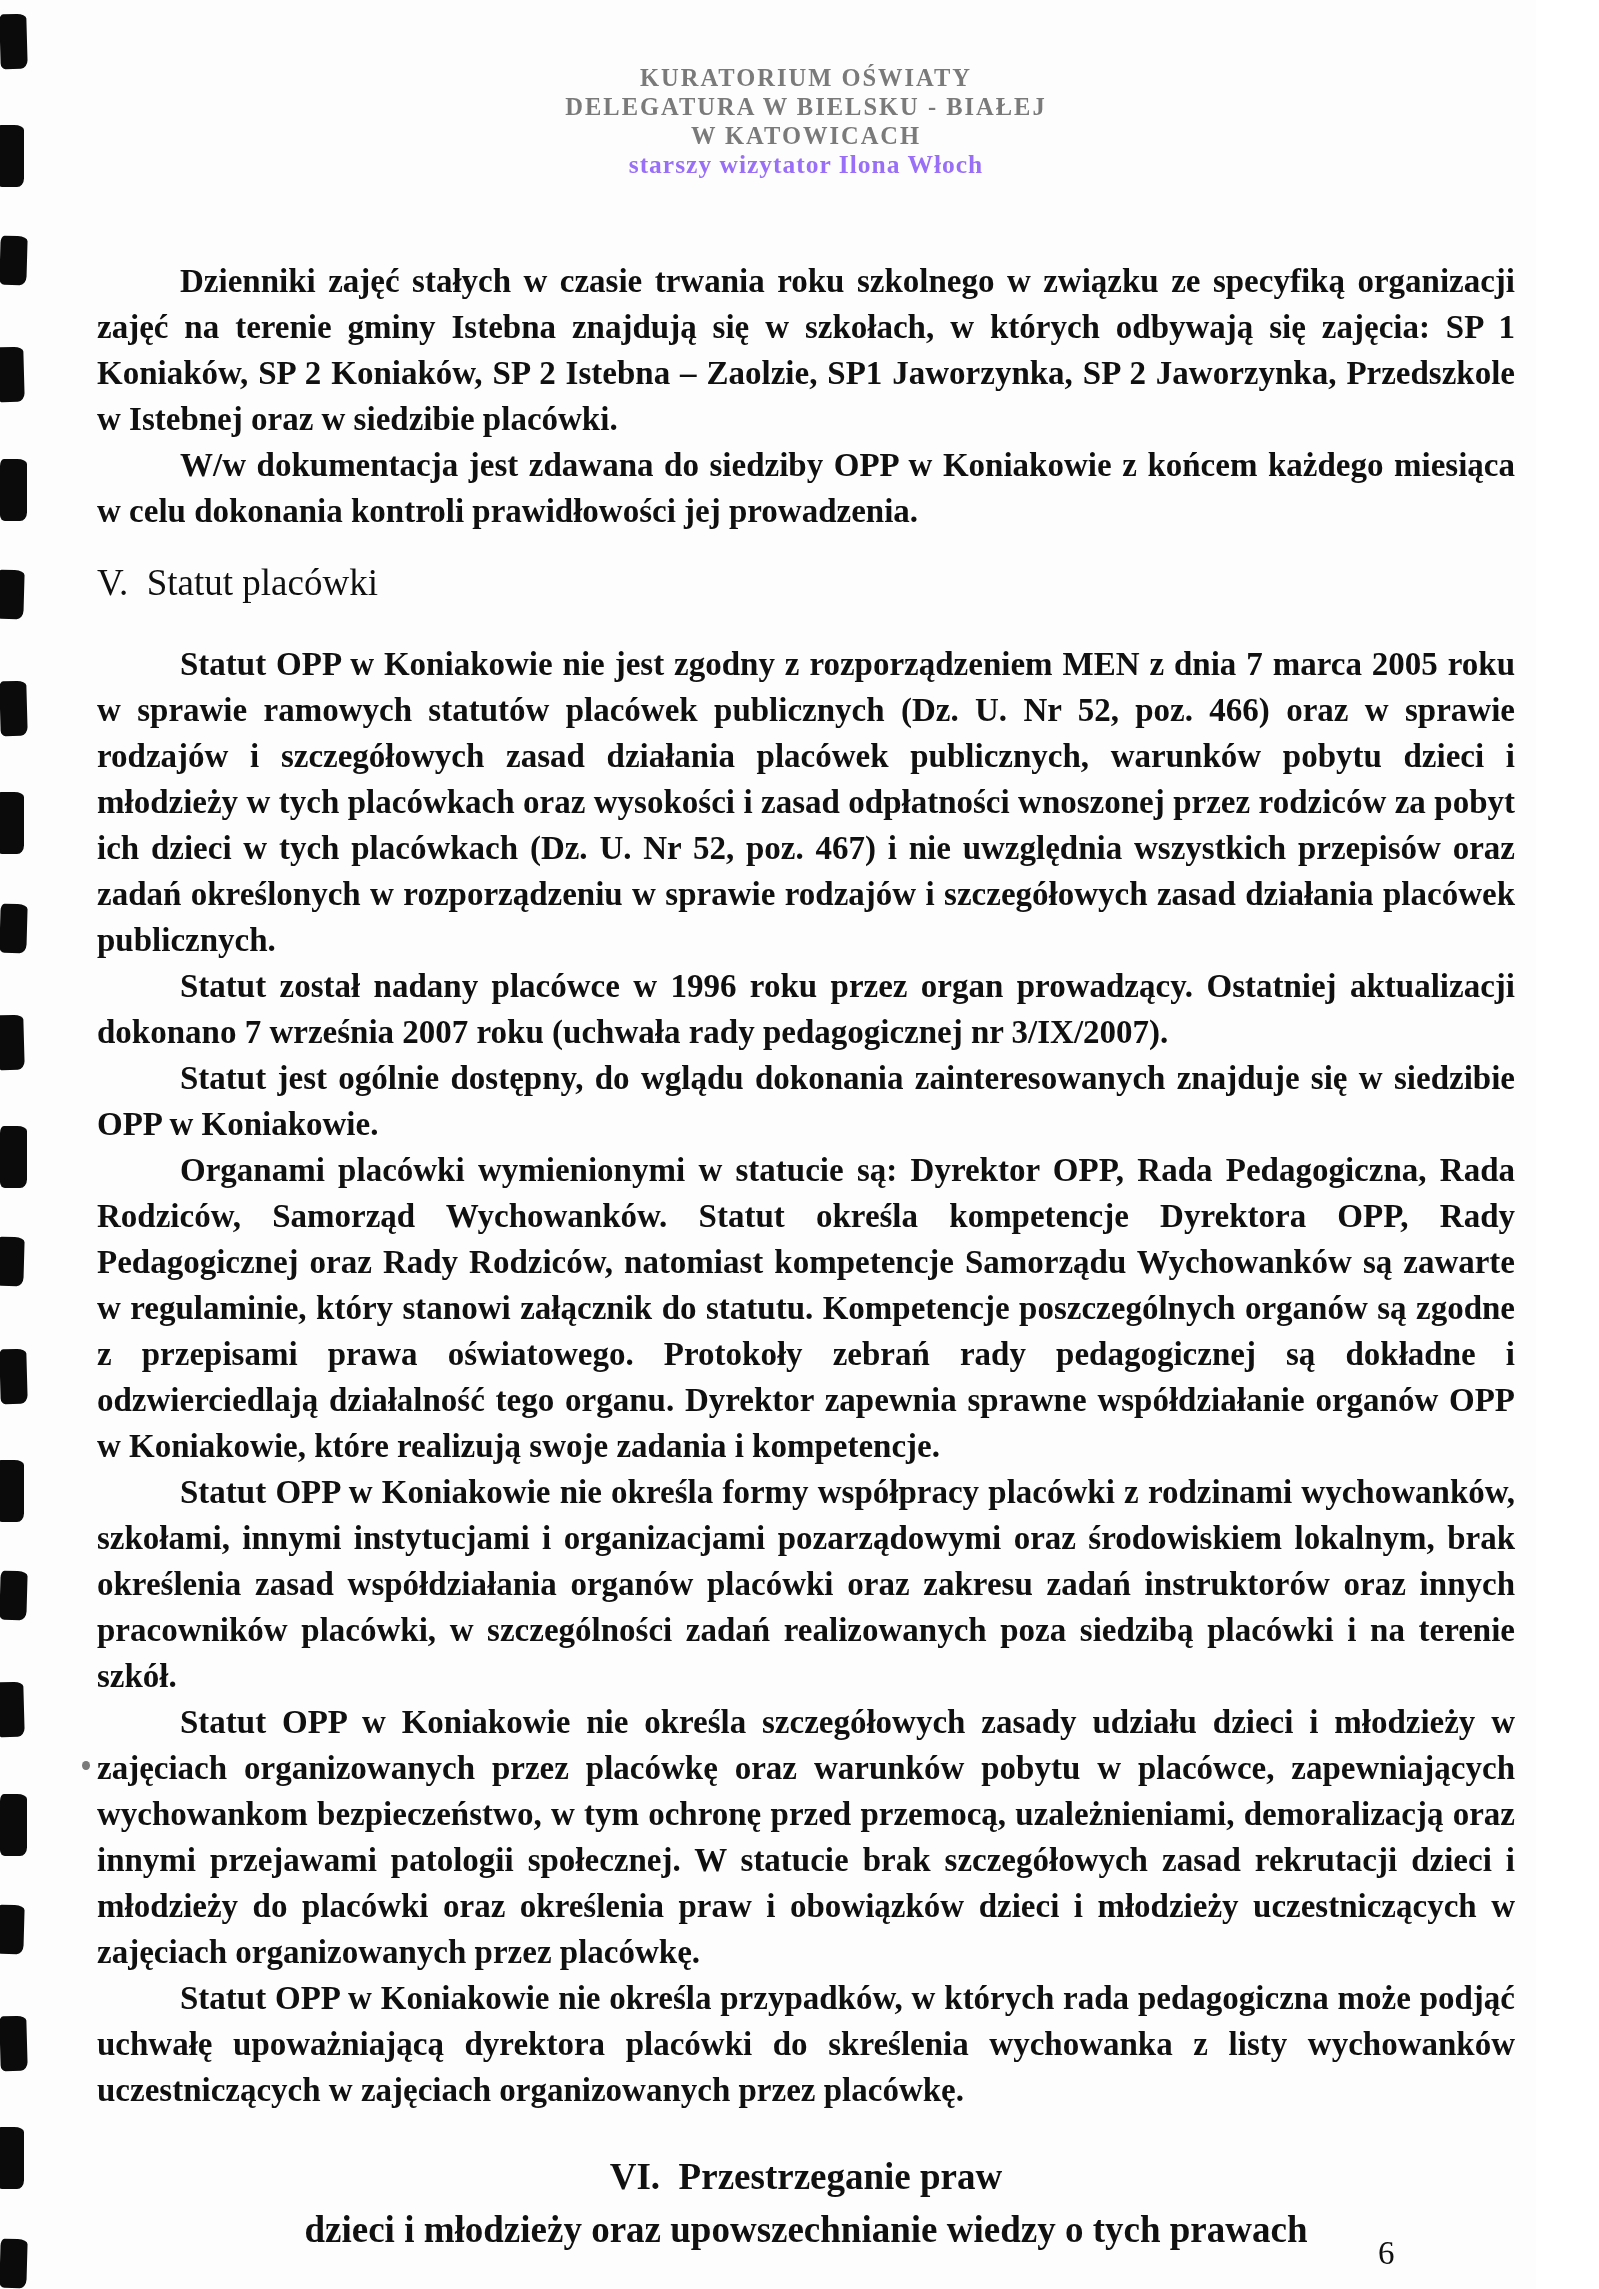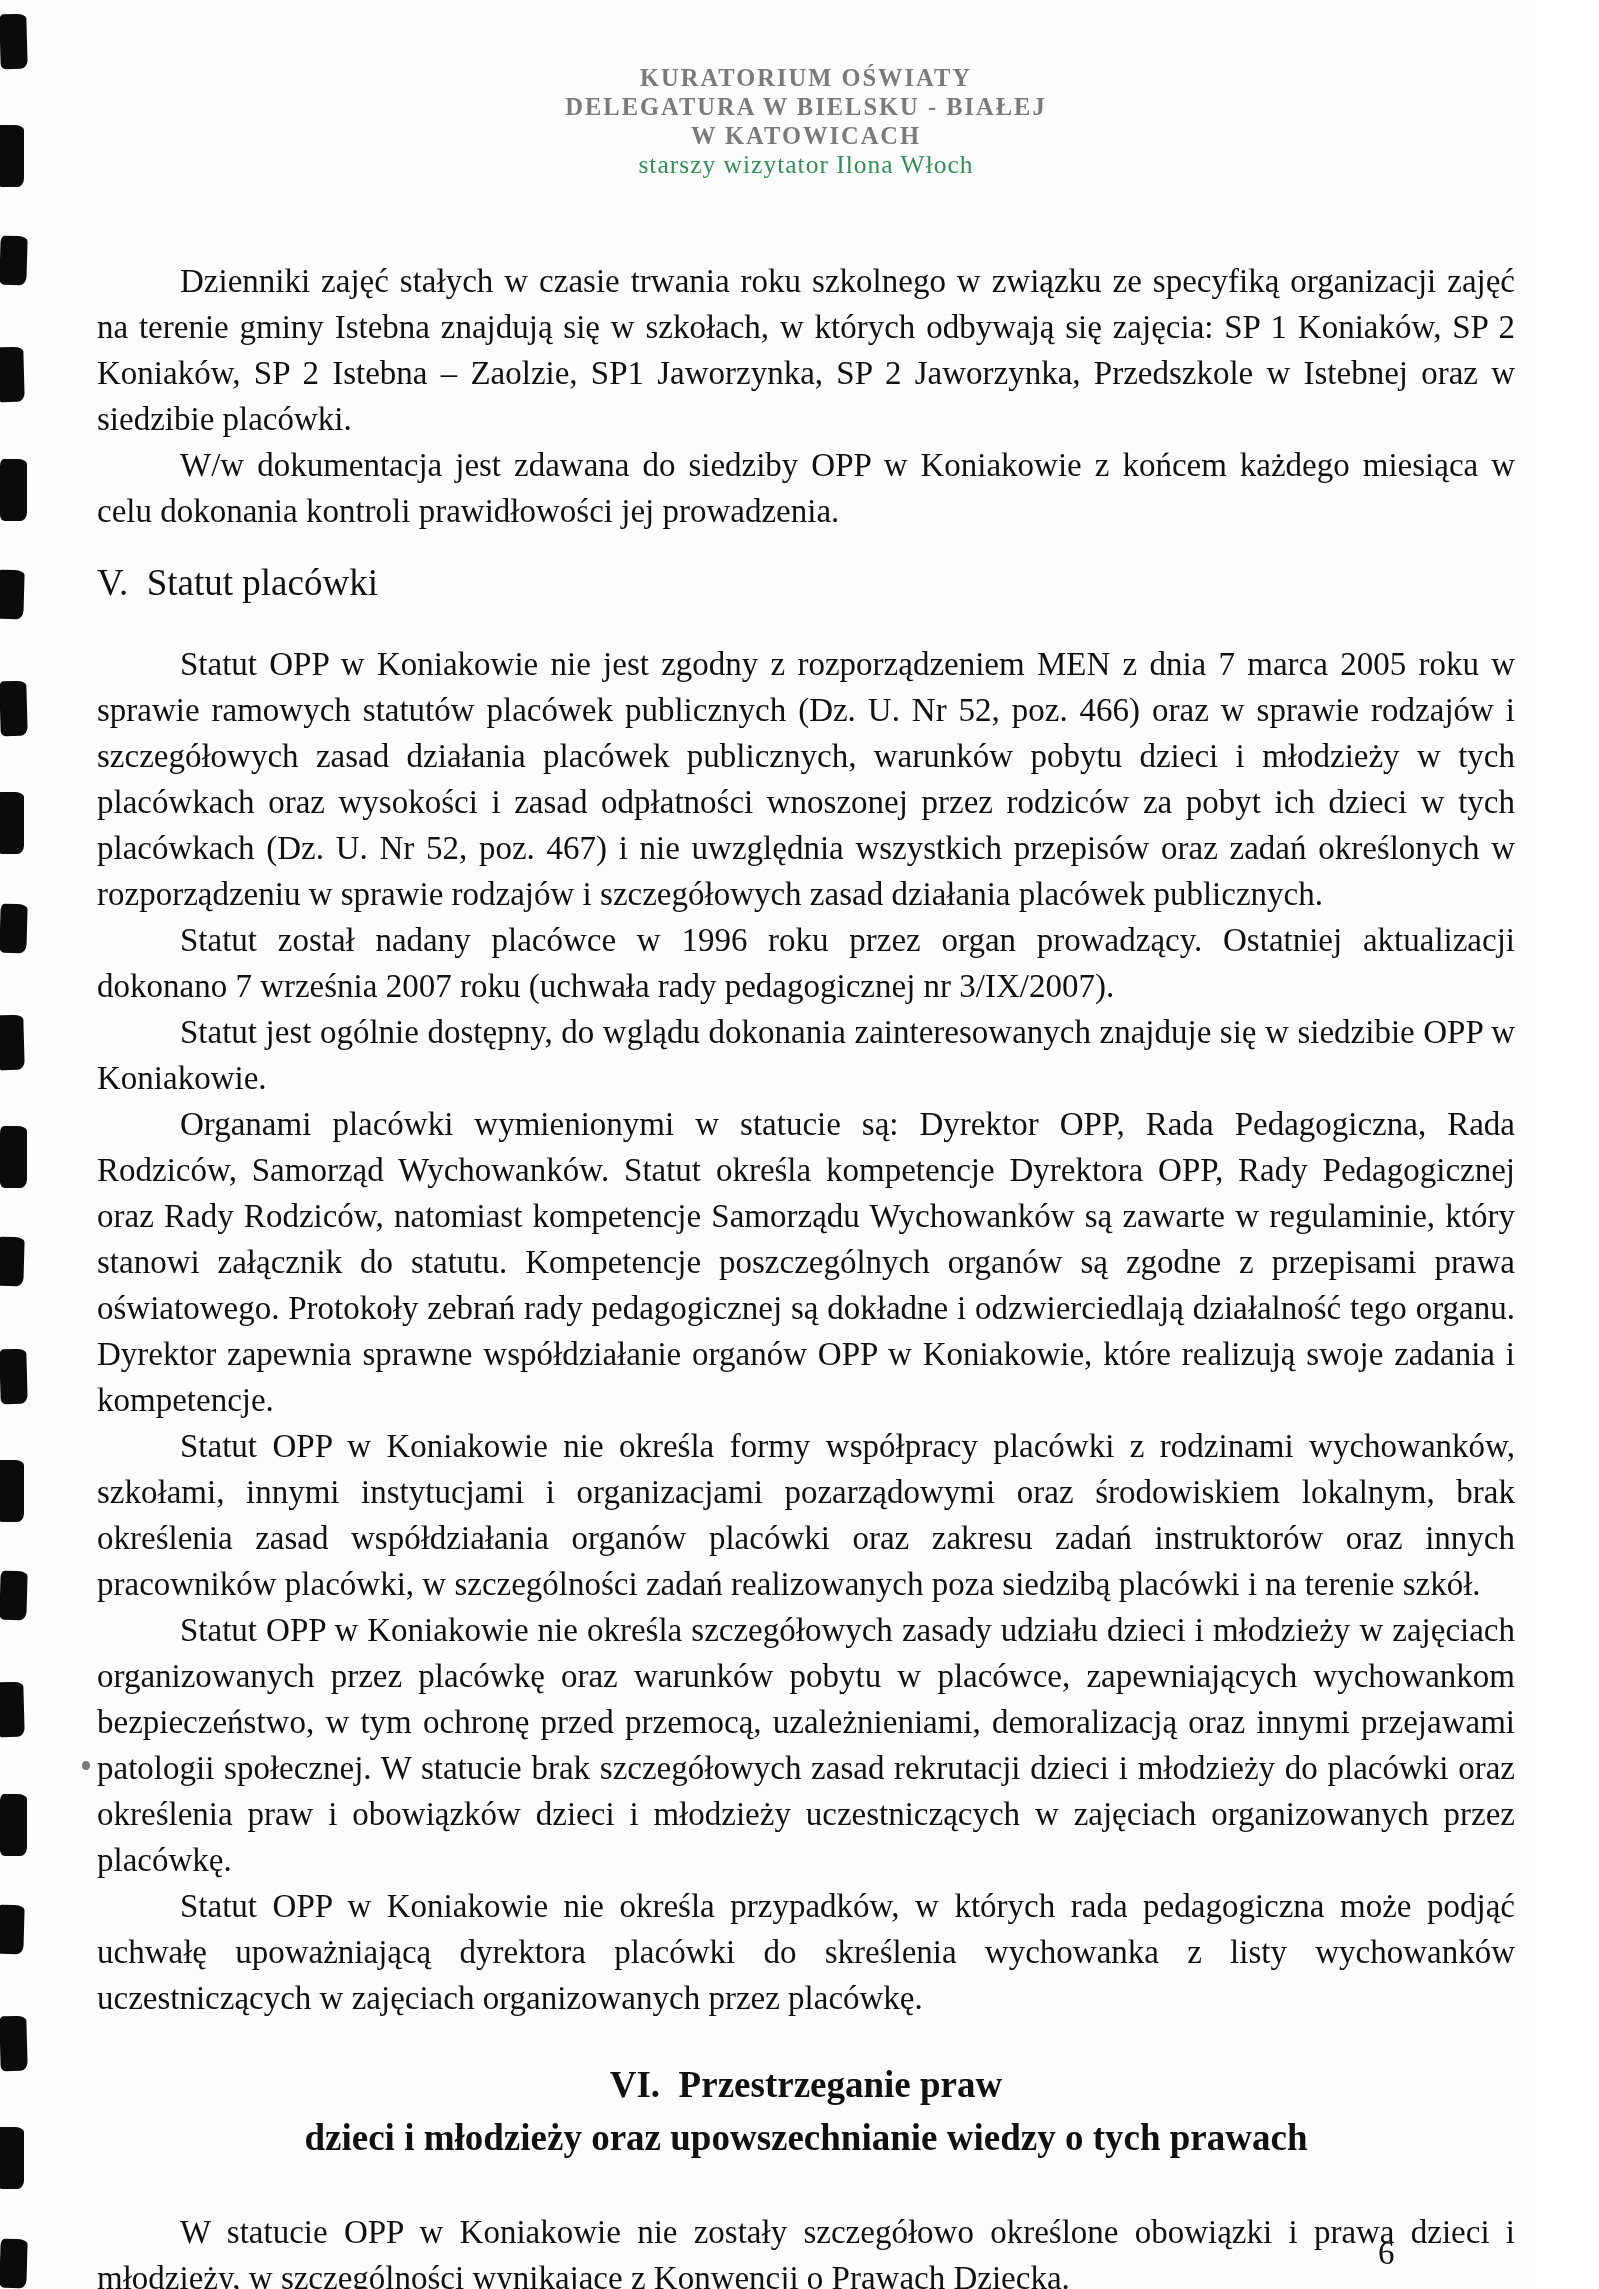--- a/index.html
+++ b/index.html
@@ -39,38 +39,39 @@
     user-select: none;
   }
   .stamp .ln {
     font-size: 24.5px;
     line-height: 29px;
     font-weight: bold;
     letter-spacing: 2px;
   }
   .stamp .ln.small {
     font-size: 25.5px;
-    font-weight: normal;
+    font-weight: bold;
     letter-spacing: 1px;
-    color: #15803d;
+    color: #8b5cf6;
   }
 
   
   .bodytext {
     position: absolute;
     top: 258px;
     left: 97px;
     width: 1418px;
     font-size: 33px;
     line-height: 46px;
     text-align: justify;
   }
   .bodytext p {
     margin: 0;
     text-indent: 83px;
+    font-weight: bold;
   }
   h2.sec-v {
     margin: 27.4px 0 37px 0;
     font-size: 37px;
     line-height: 43px;
     font-weight: normal;
     text-align: left;
     text-indent: 0;
   }
   .sec-vi {

